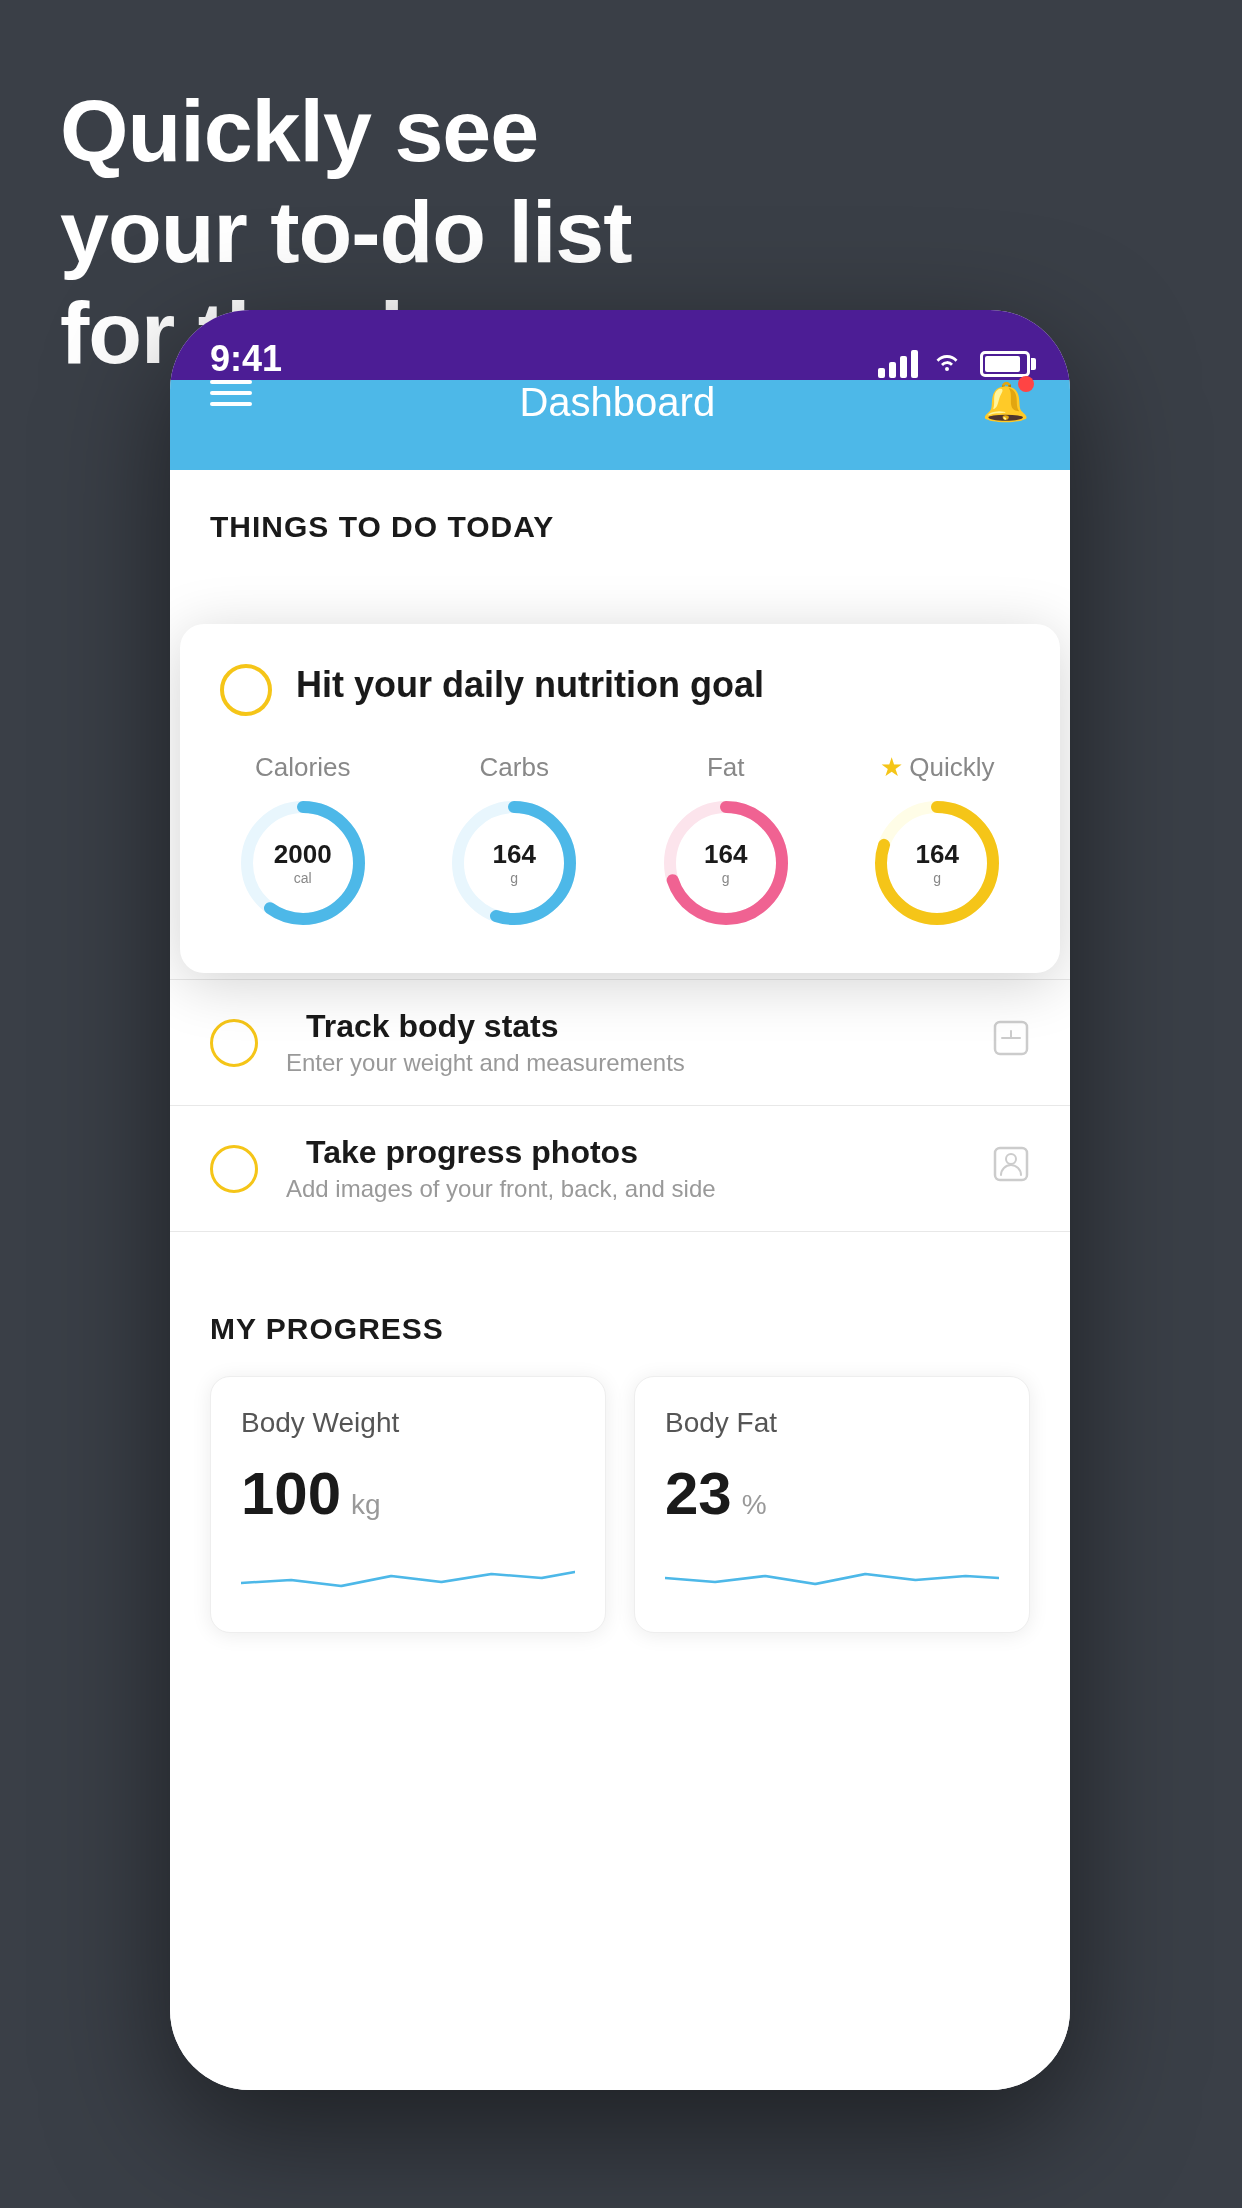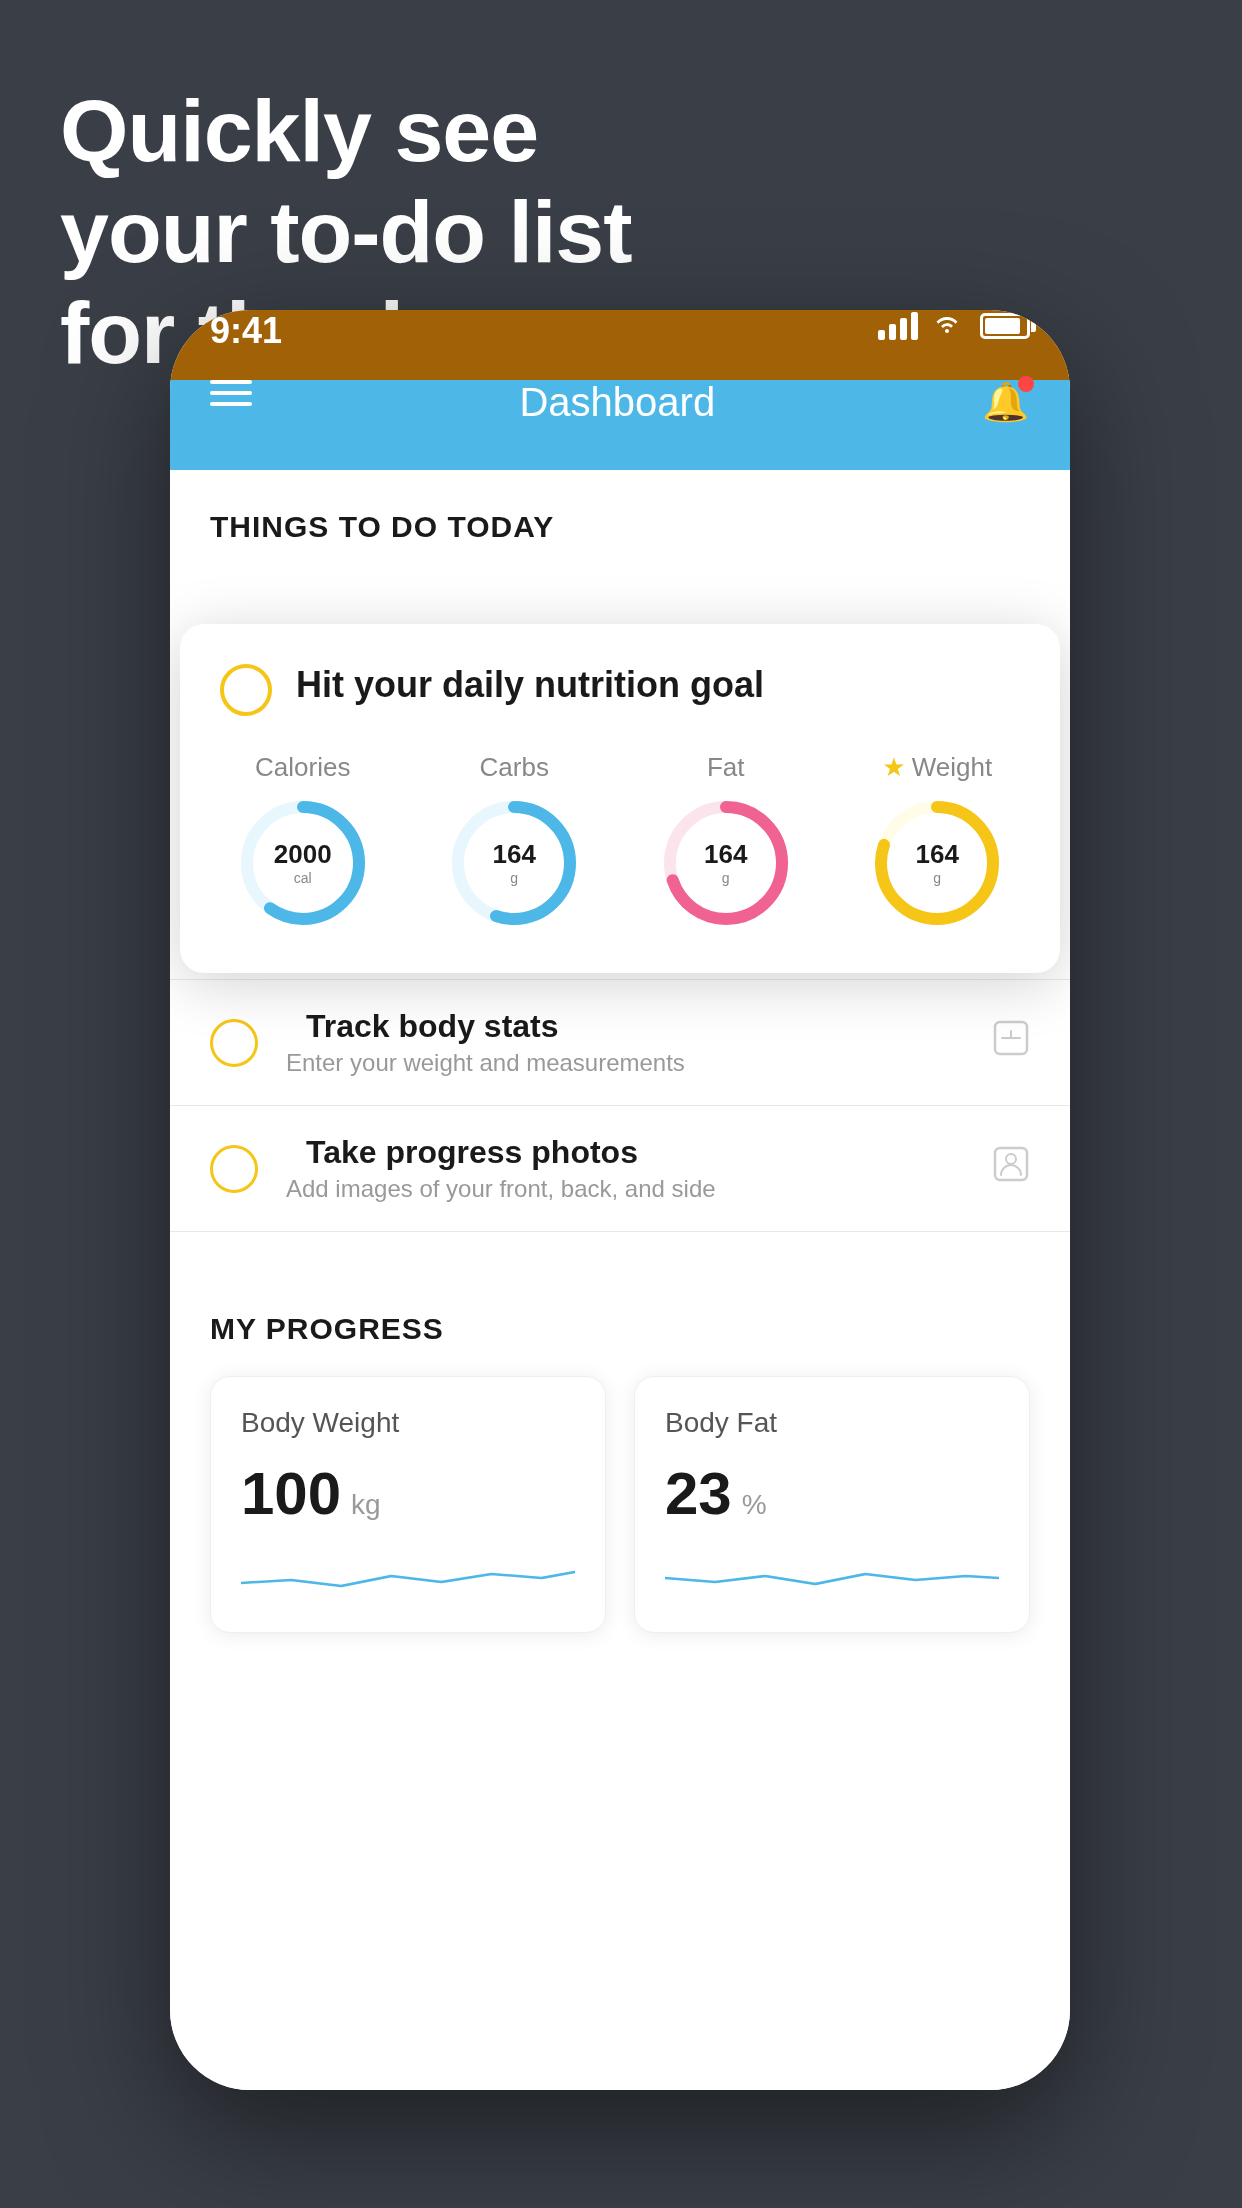--- a/index.html
+++ b/index.html
@@ -32,24 +32,24 @@
       width: 900px;
       height: 1780px;
       background: #f2f2f7;
       border-radius: 80px;
       overflow: hidden;
       box-shadow: 0 40px 120px rgba(0,0,0,0.5);
     }
 
     
     .status-bar {
-      background: #a16207;
+      background: #4c1d95;
       height: 70px;
       display: flex;
-      align-items: flex-start;
+      align-items: flex-end;
       justify-content: space-between;
       padding: 0 40px;
     }
     .status-time {
       color: #fff;
       font-size: 36px;
       font-weight: 600;
     }
     .status-icons {
       display: flex;
@@ -432,21 +432,21 @@
               <div class="nutrition-circle-inner">
                 <span class="nutrition-value">164</span>
                 <span class="nutrition-unit">g</span>
               </div>
             </div>
           </div>
 
           <div class="nutrition-item">
             <div class="star-label">
               <span class="star">★</span>
-              <span class="nutrition-label">Weight</span>
+              <span class="nutrition-label">Quickly</span>
             </div>
             <div class="nutrition-circle">
               <svg viewBox="0 0 140 140">
                 <circle cx="70" cy="70" r="56" fill="none" stroke="#fffde7" stroke-width="12"></circle>
                 <circle cx="70" cy="70" r="56" fill="none" stroke="#f5c518" stroke-width="12" stroke-dasharray="282 352" stroke-linecap="round"></circle>
               </svg>
               <div class="nutrition-circle-inner">
                 <span class="nutrition-value">164</span>
                 <span class="nutrition-unit">g</span>
               </div>

